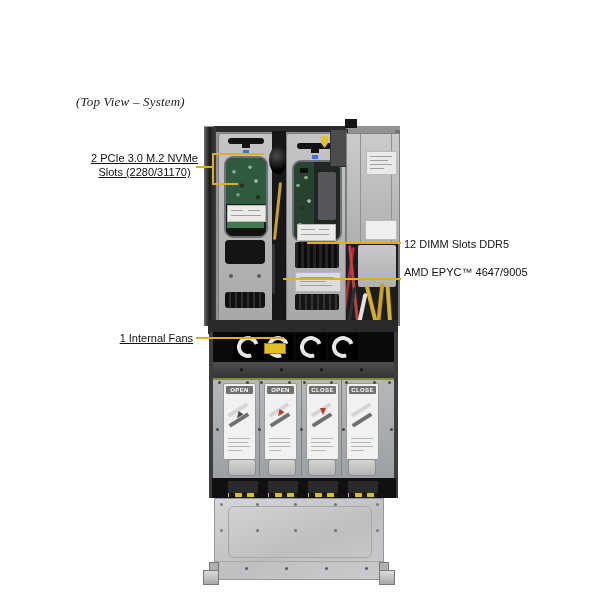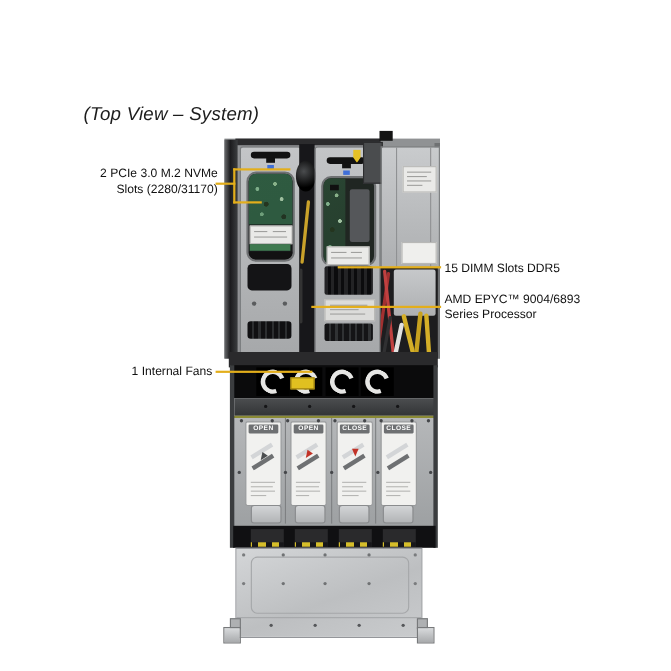--- a/index.html
+++ b/index.html
@@ -4,23 +4,23 @@
 <style>
   :root { --accent:#E3AE1B; }
   html,body { margin:0; padding:0; background:#fff; }
   #canvas {
     position:relative; width:610px; height:610px; background:#ffffff;
     font-family:"Liberation Sans", sans-serif; overflow:hidden;
   }
   .abs { position:absolute; }
 
   
-  .view-label { font-style:italic; font-size:17px; color:#1c1c1c; letter-spacing:.2px; }
+  .view-label { font-style:italic; font-size:13px; color:#1c1c1c; letter-spacing:.2px;font-family:Liberation Serif, serif; }
   .callout-text { font-size:11px; line-height:14px; color:#111; z-index:30; white-space:nowrap; }
-  .callout-text.r { text-align:right; }
+  .callout-text.r { text-align:center;text-decoration:underline; }
 
   
   .cl { position:absolute; background:var(--accent); height:2px; z-index:25; }
   .cl.v { width:2px; }
 
   
   .metal-l { background:linear-gradient(180deg,#c9cbcd,#adafb1); }
   .panel { border:1px solid #7e8082; }
   .screws { position:absolute; width:3px; height:3px; border-radius:50%; background:#45474a; z-index:6; }
 
@@ -268,27 +268,26 @@
   <div class="abs callout-text r" style="right:412px; top:151px;">
     <div>2 PCIe 3.0 M.2 NVMe</div>
     <div>Slots (2280/31170)</div>
   </div>
   <div class="cl" style="left:196px; top:166px; width:18px;"></div>
   <div class="cl v" style="left:212px; top:153px; height:32px;"></div>
   <div class="cl" style="left:212px; top:153px; width:52px;"></div>
   <div class="cl" style="left:212px; top:183px; width:26px;"></div>
 
   <div class="abs callout-text" style="left:404px; top:237px;">
-    <div>15 DIMM Slots DDR5</div>
+    <div>12 DIMM Slots DDR5</div>
   </div>
   <div class="cl" style="left:307px; top:242px; width:94px;"></div>
 
   <div class="abs callout-text" style="left:404px; top:265px;">
-    <div>AMD EPYC™ 9004/6893</div>
-    <div>Series Processor</div>
+    <div>AMD EPYC™ 4647/9005</div>
   </div>
   <div class="cl" style="left:283px; top:278px; width:118px;"></div>
 
   <div class="abs callout-text r" style="right:417px; top:331px;">
     <div>1 Internal Fans</div>
   </div>
   <div class="cl" style="left:196px; top:337px; width:88px;"></div>
 
 </div>
 

